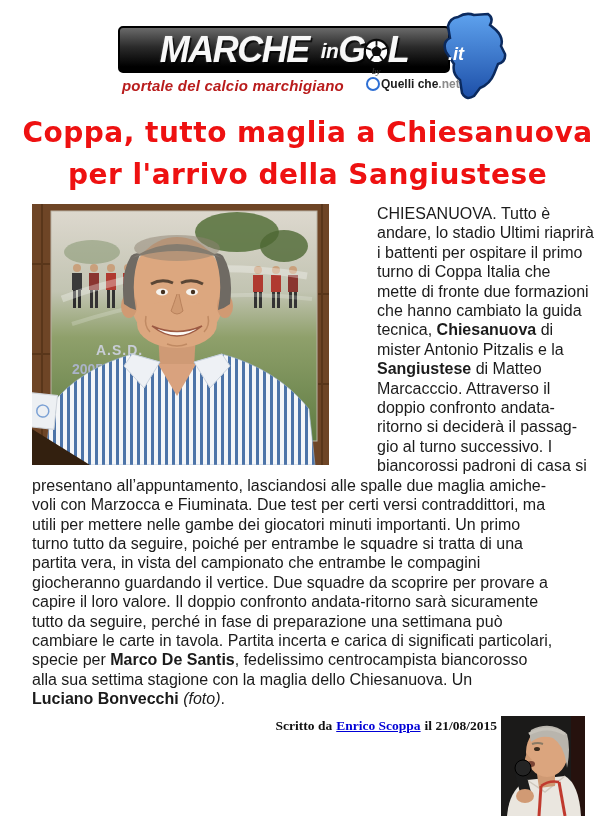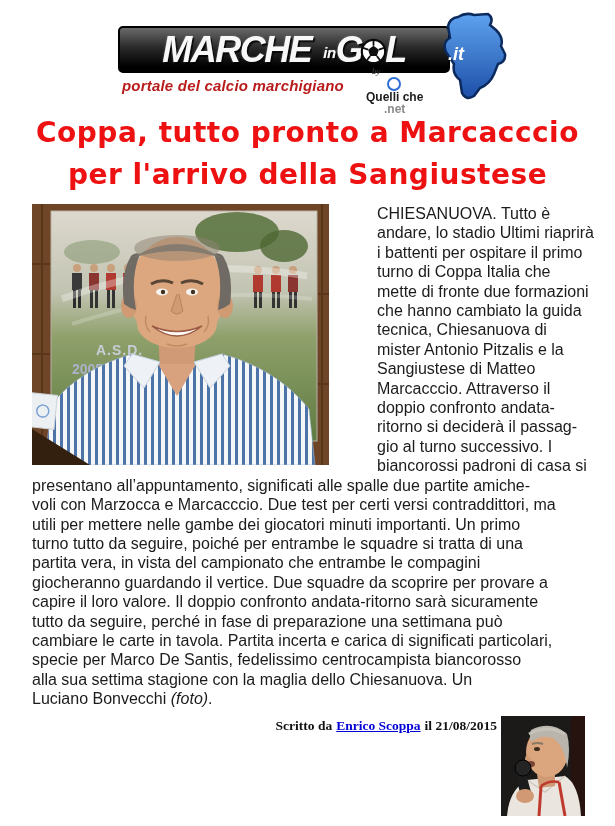--- a/index.html
+++ b/index.html
@@ -14,47 +14,47 @@
     background:linear-gradient(#6a6a6a,#2a2a2a 45%,#000 90%);
     border:2px solid #000;border-radius:5px;box-sizing:border-box;
     display:flex;align-items:center;justify-content:center;
   }
   .logo-text{
     font-style:italic;font-weight:bold;color:#f8f8f8;white-space:nowrap;
     letter-spacing:-1.5px;line-height:1;
     text-shadow:1.5px 2px 1px rgba(0,0,0,.85), 0 0 2px #777;
   }
   .lg-big{font-size:36px;}
-  .lg-small{font-size:15px;position:relative;top:-4px;letter-spacing:-.5px;margin-left:12px;}
+  .lg-small{font-size:21px;position:relative;top:-4px;letter-spacing:-.5px;margin-left:12px;}
   .ball{vertical-align:-3px;margin:0 -2px;}
   .logo-map{position:absolute;left:431px;top:12px;}
   .map-tld{font:bold italic 18px "Liberation Sans",sans-serif;fill:#ffffff;}
   .tagline{
     position:absolute;left:122px;top:77px;
     font-size:15px;font-weight:bold;font-style:italic;color:#b91c1c;letter-spacing:.2px;
   }
   .attr{position:absolute;left:366px;top:66px;line-height:1;}
   .attr .by{display:block;font:italic bold 9px "Liberation Serif",serif;color:#2a2a2a;margin:0 0 1px 6px;}
-  .attr-row{display:flex;align-items:center;font-size:12px;font-weight:bold;color:#1c1c1c;flex-direction:column;}
+  .attr-row{display:flex;align-items:center;font-size:12px;font-weight:bold;color:#1c1c1c;}
   .q-circle{
     display:inline-block;width:10px;height:10px;border:2.5px solid var(--map-blue);
     border-radius:50%;margin-right:1px;
   }
   .attr .net{color:#8a8a8a;}
   
   .headline{margin-top:8px;text-align:center;}
   .hl{
     font-family:"DejaVu Sans",sans-serif;font-weight:bold;
     font-size:28px;line-height:42px;color:var(--headline-red);letter-spacing:.5px;
   }
   
   .article{margin:8px 26px 0 32px;font-size:16px;line-height:19.4px;color:#1b1b1b;}
   .photo-main{float:left;width:337px;height:261px;margin-right:8px;text-decoration:underline;}
   .ln{white-space:nowrap;}
-  .ln .b{font-weight:normal;}
+  .ln .b{font-weight:bold;}
   .ln .i{font-style:italic;}
   
   .byline{
     text-align:right;margin:7px 92px 0 0;
     font-family:"Liberation Serif",serif;font-weight:bold;font-size:13.5px;color:#111;
   }
   .byline a{color:var(--link-blue);text-decoration:underline;margin:0 4px;}
   
   .photo-small{position:absolute;right:30px;top:716px;width:84px;height:100px;}
   svg{display:block;}
@@ -95,21 +95,21 @@
     <span class="by">by</span>
     <span class="attr-row">
       <span class="q-circle"></span>
       <span>Quelli che</span>
       <span class="net">.net</span>
     </span>
   </div>
 </div>
 
 <div class="headline">
-  <div class="hl">Coppa, tutto pronto a Marcacccio</div>
+  <div class="hl">Coppa, tutto maglia a Chiesanuova</div>
   <div class="hl">per l'arrivo della Sangiustese</div>
 </div>
 
 <div class="article">
 
   <div class="photo-main">
     <svg width="297" height="261" viewBox="0 0 297 261">
       <defs>
         <linearGradient id="pg" x1="0" y1="0" x2="0" y2="1">
           <stop offset="0" stop-color="#ddd8ce"></stop>
@@ -241,22 +241,22 @@
       <div class="ln"><span>mette di fronte due formazioni</span></div>
       <div class="ln"><span>che hanno cambiato la guida</span></div>
       <div class="ln"><span>tecnica, </span><span class="b">Chiesanuova</span><span> di</span></div>
       <div class="ln"><span>mister Antonio Pitzalis e la</span></div>
       <div class="ln"><span class="b">Sangiustese</span><span> di Matteo</span></div>
       <div class="ln"><span>Marcacccio. Attraverso il</span></div>
       <div class="ln"><span>doppio confronto andata-</span></div>
       <div class="ln"><span>ritorno si deciderà il passag-</span></div>
       <div class="ln"><span>gio al turno successivo. I</span></div>
       <div class="ln"><span>biancorossi padroni di casa si</span></div>
-      <div class="ln"><span>presentano all’appuntamento, significati alle spalle due partite amiche-</span></div>
-      <div class="ln"><span>voli con Marzocca e Marcacccio. Due test per certi versi contraddittori, ma</span></div>
+      <div class="ln"><span>presentano all’appuntamento, lasciandosi alle spalle due maglia amiche-</span></div>
+      <div class="ln"><span>voli con Marzocca e Fiuminata. Due test per certi versi contraddittori, ma</span></div>
       <div class="ln"><span>utili per mettere nelle gambe dei giocatori minuti importanti. Un primo</span></div>
       <div class="ln"><span>turno tutto da seguire, poiché per entrambe le squadre si tratta di una</span></div>
       <div class="ln"><span>partita vera, in vista del campionato che entrambe le compagini</span></div>
       <div class="ln"><span>giocheranno guardando il vertice. Due squadre da scoprire per provare a</span></div>
       <div class="ln"><span>capire il loro valore. Il doppio confronto andata-ritorno sarà sicuramente</span></div>
       <div class="ln"><span>tutto da seguire, perché in fase di preparazione una settimana può</span></div>
       <div class="ln"><span>cambiare le carte in tavola. Partita incerta e carica di significati particolari,</span></div>
       <div class="ln"><span>specie per </span><span class="b">Marco De Santis</span><span>, fedelissimo centrocampista biancorosso</span></div>
       <div class="ln"><span>alla sua settima stagione con la maglia dello Chiesanuova. Un</span></div>
       <div class="ln"><span class="b">Luciano Bonvecchi</span><span> </span><span class="i">(foto)</span><span>.</span></div>

